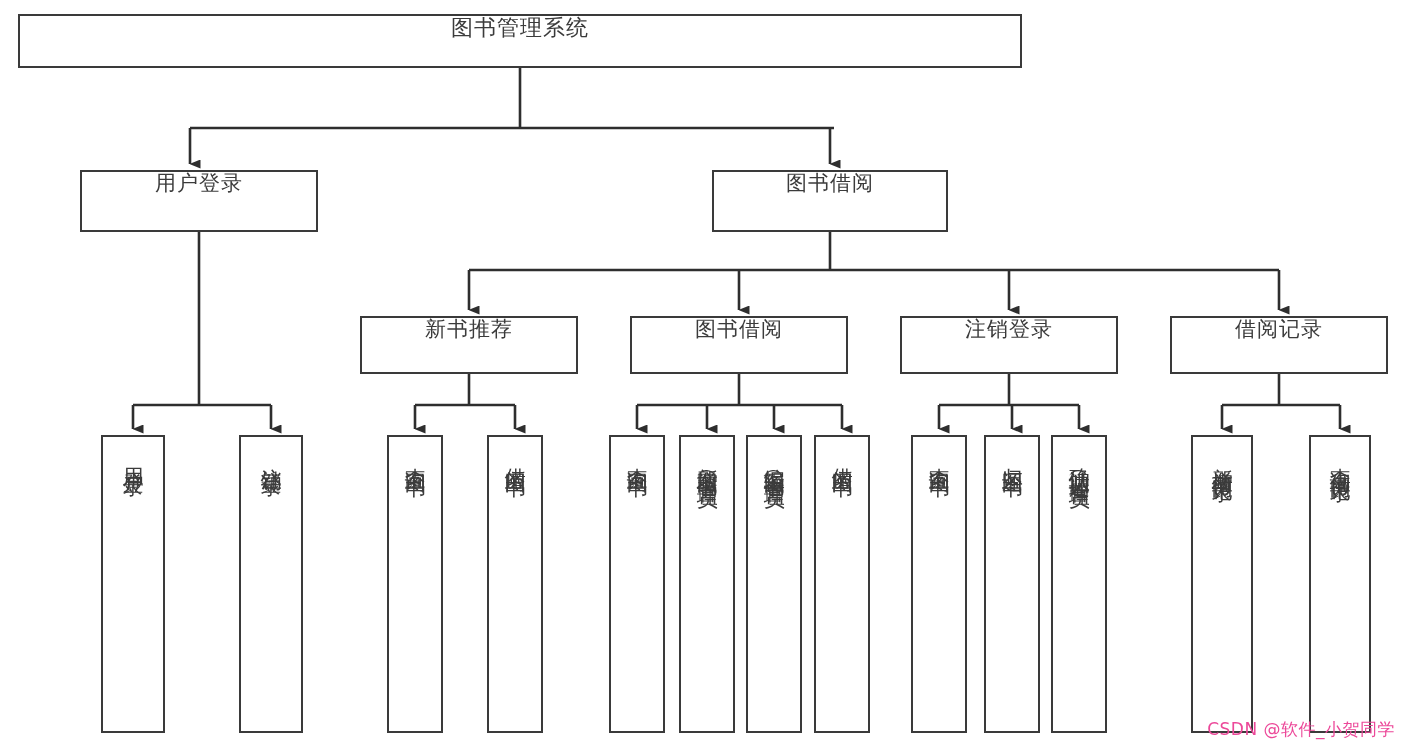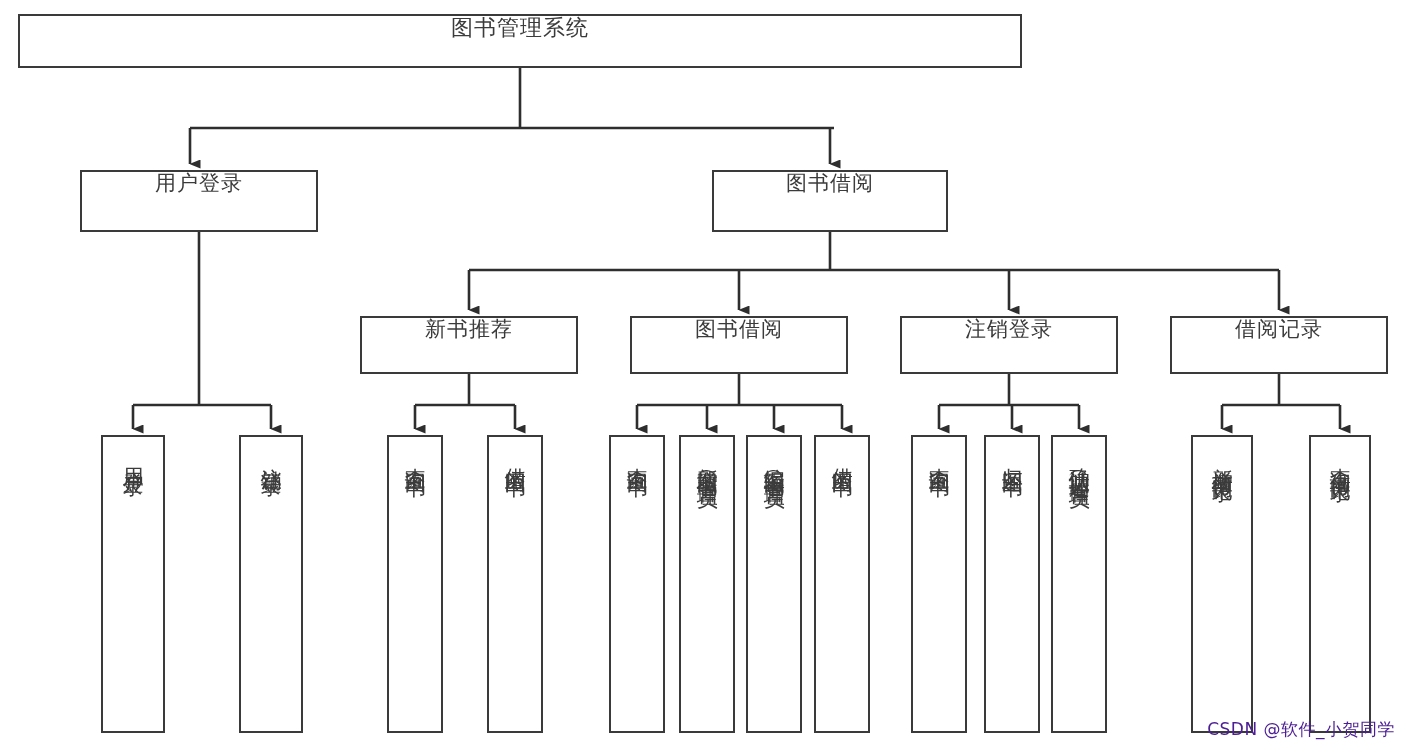--- a/index.html
+++ b/index.html
@@ -63,21 +63,21 @@
     width: 1405px;
     height: 747px;
     pointer-events: none;
   }
   
   .watermark {
     position: absolute;
     right: 10px;
     bottom: 6px;
     font-size: 17px;
-    color: #4c1d95;
+    color: #ec4899;
     letter-spacing: 0.5px;
     white-space: nowrap;
   }
 </style>
 </head>
 <body>
 
 <div id="diagram-root">
 
   <svg class="edge-layer" viewBox="0 0 1405 747" width="1405" height="747">

